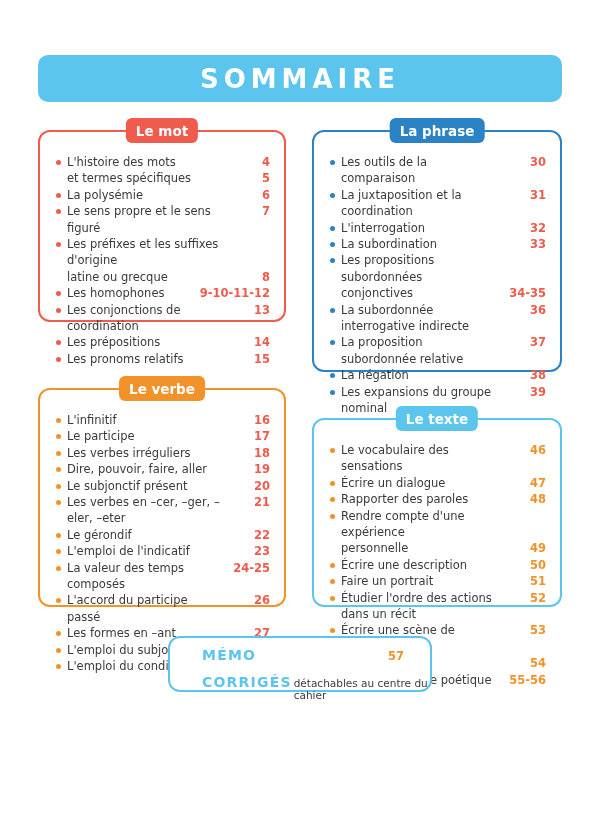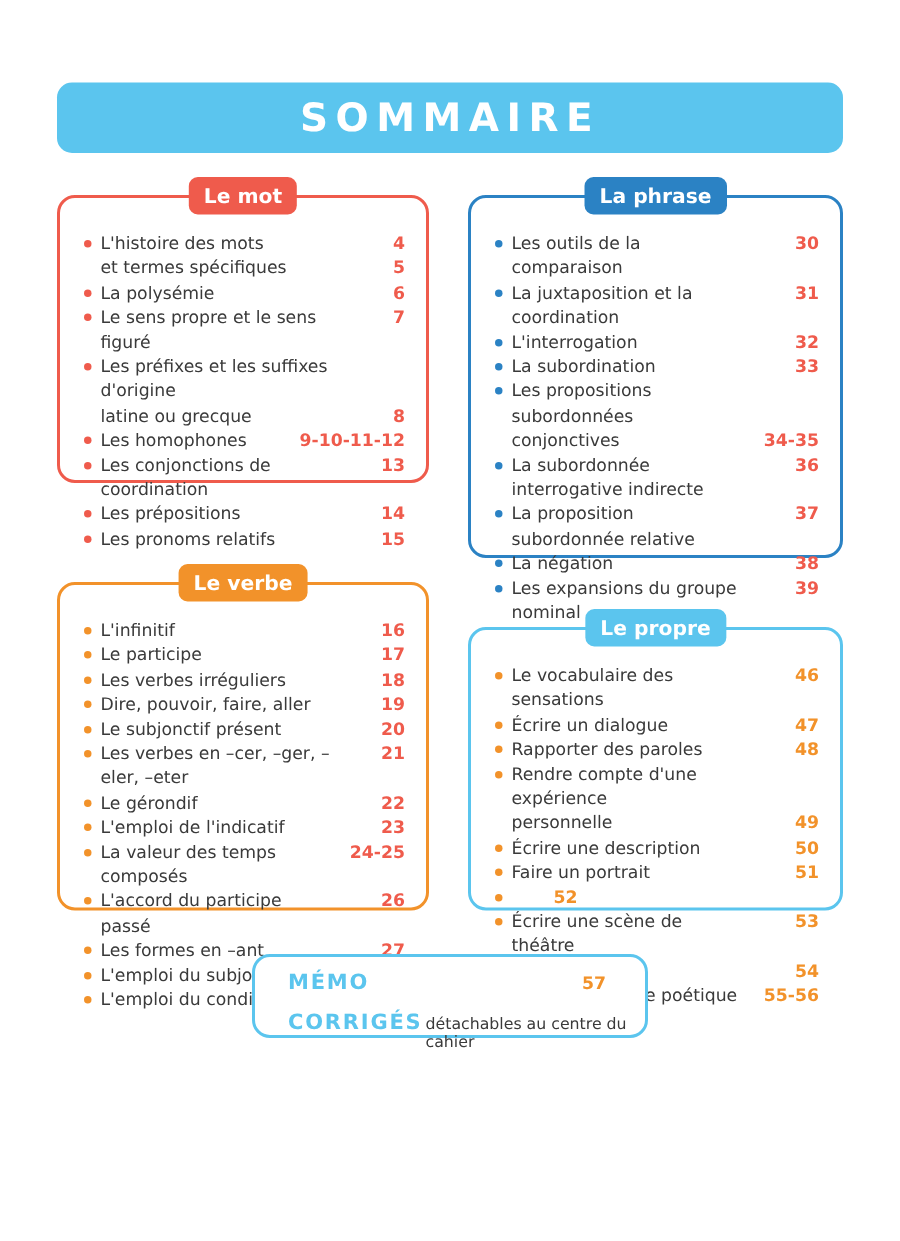--- a/index.html
+++ b/index.html
@@ -137,21 +137,21 @@
   #box-memo {
     position: absolute;
     left: 168px;
     top: 636px;
     width: 264px;
     height: 56px;
     border: 2px solid #5bc5ee;
     border-radius: 12px;
     background: #ffffff;
     box-sizing: border-box;
-    padding: 9px 0 0 22px;
+    padding: 9px 0 0 32px;
   }
   .memo-row {
     display: flex;
     align-items: baseline;
     font-size: 14px;
     color: #5bc5ee;
     letter-spacing: 1.2px;
     font-weight: bold;
   }
   .memo-row .memo-sub {
@@ -385,21 +385,21 @@
         <li>
             <span class="bullet"></span>
             <span class="lbl">L'emploi du conditionnel</span>
             <span class="pg">29</span>
           </li>
       </ul>
     </div>
   </div>
 
   <div class="box theme-cyan" id="box-texte">
-    <div class="box-header">Le propre</div>
+    <div class="box-header">Le texte</div>
     <div class="box-body">
       <ul class="toc">
         <li>
             <span class="bullet"></span>
             <span class="lbl">Le vocabulaire des sensations</span>
             <span class="pg">46</span>
           </li>
         <li>
             <span class="bullet"></span>
             <span class="lbl">Écrire un dialogue</span>
@@ -424,20 +424,21 @@
             <span class="lbl">Écrire une description</span>
             <span class="pg">50</span>
           </li>
         <li>
             <span class="bullet"></span>
             <span class="lbl">Faire un portrait</span>
             <span class="pg">51</span>
           </li>
         <li>
             <span class="bullet"></span>
+            <span class="lbl">Étudier l'ordre des actions dans un récit</span>
             <span class="pg">52</span>
           </li>
         <li>
             <span class="bullet"></span>
             <span class="lbl">Écrire une scène de théâtre</span>
             <span class="pg">53</span>
           </li>
         <li>
             <span class="bullet"></span>
             <span class="lbl">Lire une image</span>

